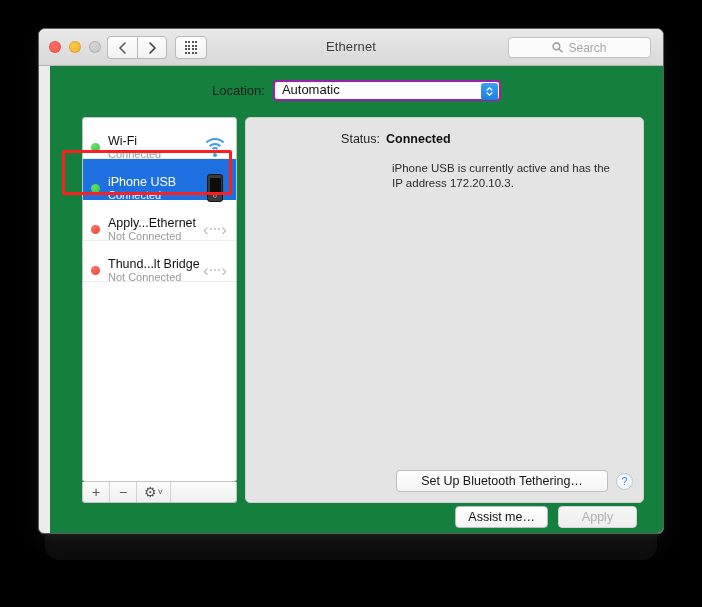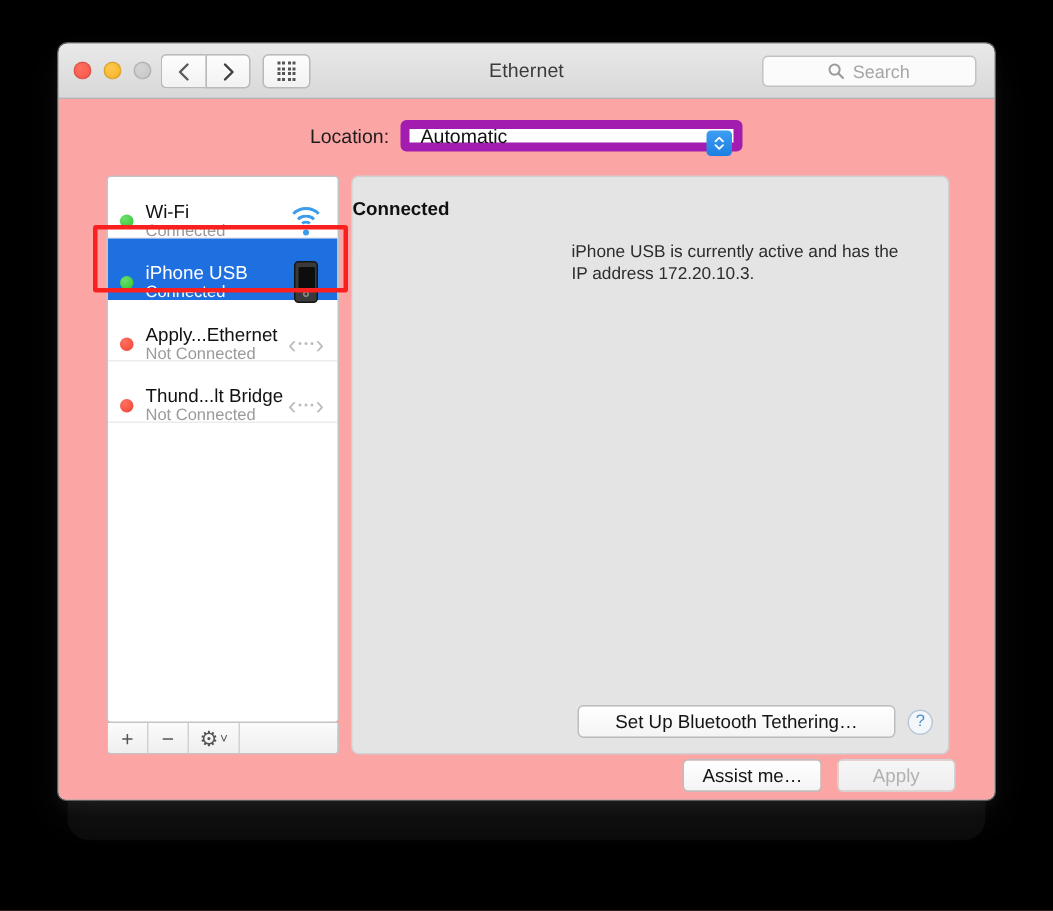--- a/index.html
+++ b/index.html
@@ -122,42 +122,43 @@
   }
   .searchfield .ph {
     font-size: 12px;
     color: #a6a6a6;
   }
 
   
   .winbody {
     position: relative;
     height: 480px;
-    background: #fca5a5;
+    background: #15803d;
+    margin-left: 11px;
   }
 
   .location-row {
     position: absolute;
     left: 0; right: 0; top: 14px;
     display: flex;
     align-items: center;
     justify-content: center;
     gap: 8px;
   }
   .location-label {
     font-size: 13px;
     color: #1d1d1d;
   }
   .popup {
     position: relative;
     width: 228px; height: 21px;
     background: #ffffff;
-    border: 6px solid #a21caf;
+    border: 2px solid #a21caf;
     border-radius: 4px;
-    display: flex; align-items: center;
+    display: flex; align-items: flex-start;
     padding-left: 7px;
     font-size: 13px;
     color: #101010;
   }
   .popup .stepper {
     position: absolute;
     right: 1px; top: 1px;
     width: 17px; height: 17px;
     border-radius: 3px;
     background: linear-gradient(to bottom, #3e9ef4, #1d7fe0);
@@ -545,20 +546,21 @@
         </div>
         <div class="tb-btn gear">
           <span>⚙</span>
           <span style="font-size:9px">˅</span>
         </div>
         <div class="tb-spacer"></div>
       </div>
 
       <div class="panel">
         <div class="status-row">
+          <span class="status-label">Status:</span>
           <span class="status-value">Connected</span>
         </div>
         <div class="status-desc">iPhone USB is currently active and has the IP address 172.20.10.3.</div>
 
         <div class="tether-row">
           <div class="btn tether">Set Up Bluetooth Tethering…</div>
           <div class="helpbtn">?</div>
         </div>
       </div>
 

